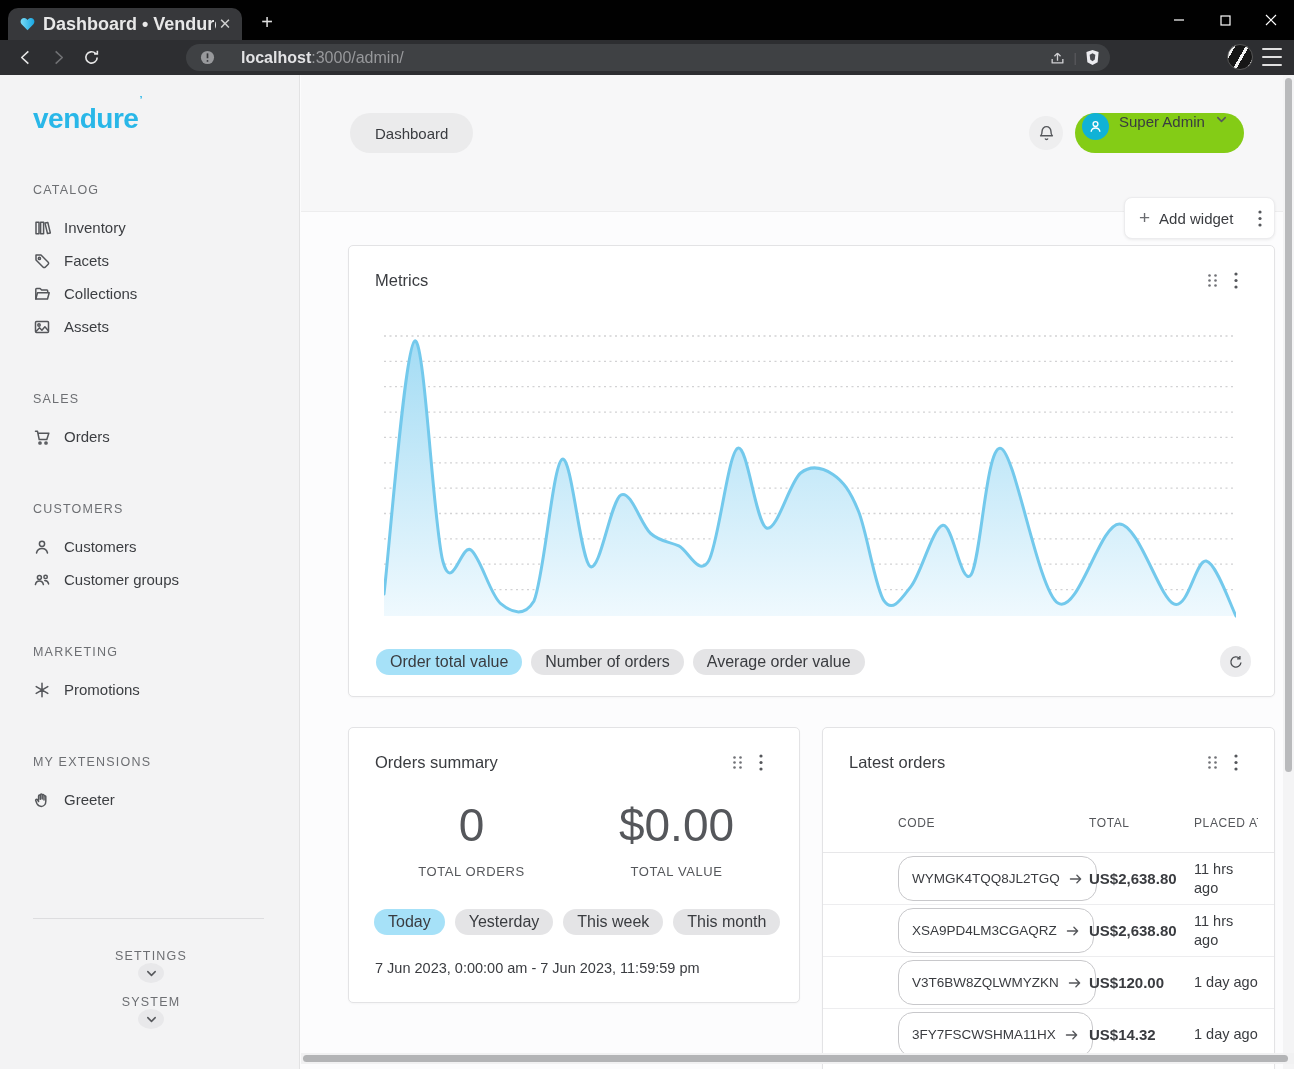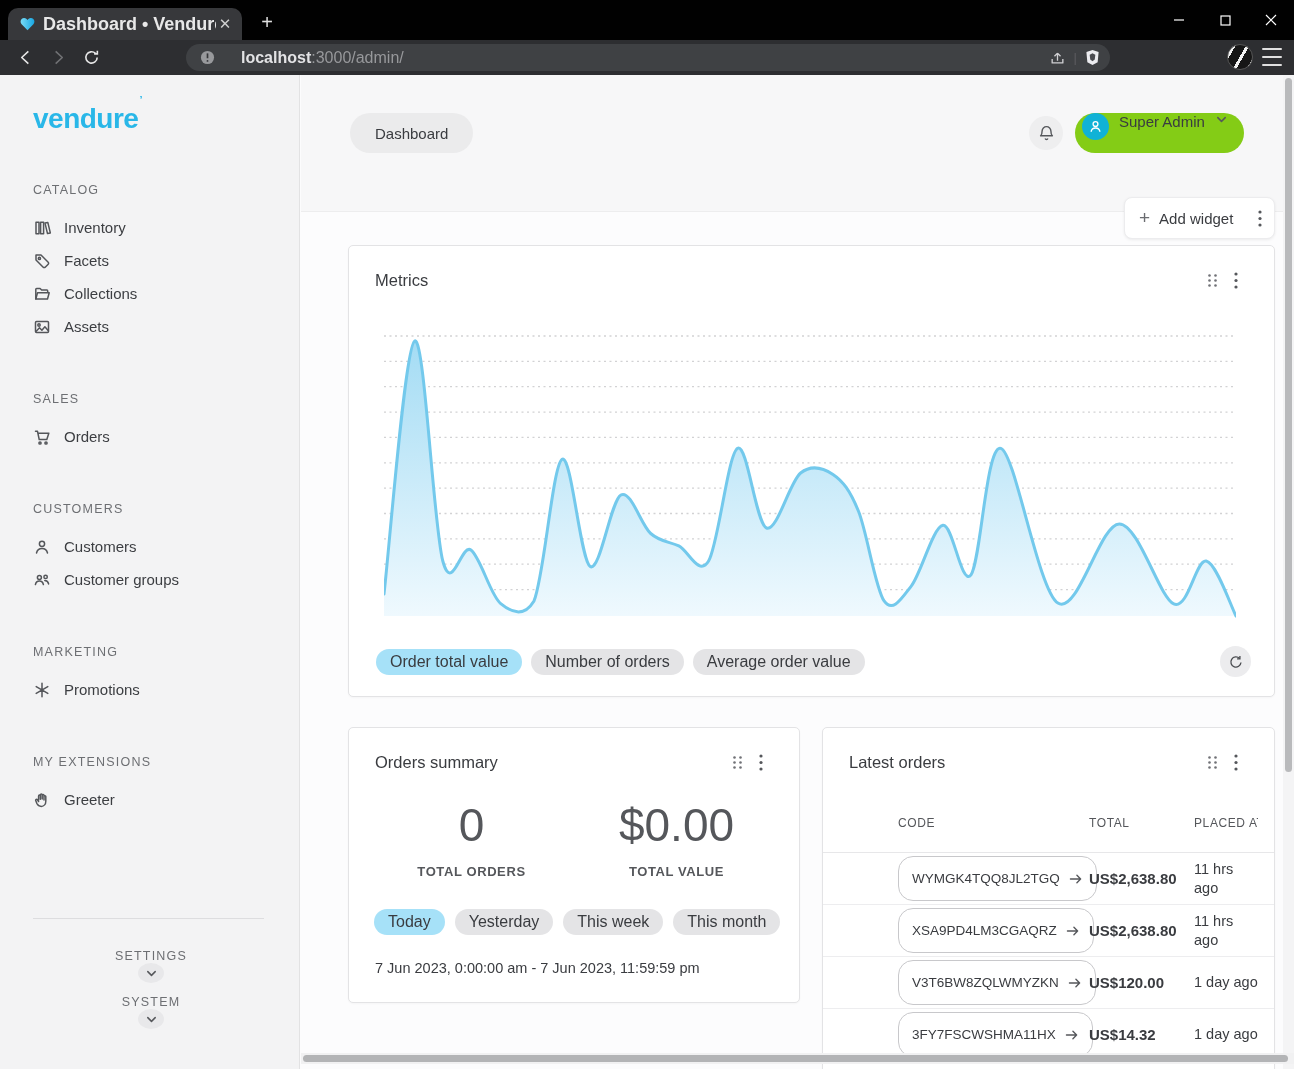--- a/index.html
+++ b/index.html
@@ -69,21 +69,21 @@
   .chart-wrap { position:absolute; left:35px; top:85px; width:852px; height:290px; }
   .chip-row { position:absolute; left:27px; top:403px; display:flex; gap:9px; }
   .chip { height:26px; padding:0 14px; border-radius:13px; background:#e4e4e6; font-size:16px; color:#3a3c40; display:flex; align-items:center; border:none; font-family:inherit; cursor:pointer; white-space:nowrap; }
   .chip.active { background:#a6e1f8; }
   .refresh-btn { position:absolute; left:871px; top:400px; width:31px; height:31px; border-radius:50%; background:#ececee; display:flex; align-items:center; justify-content:center; cursor:pointer; }
 
   .summary-card { left:47px; top:542px; width:452px; height:276px; }
   .stats-row { position:absolute; top:70px; left:20px; right:20px; display:flex; }
   .stat { flex:1; text-align:center; }
   .stat-value { font-size:46px; color:#55575b; }
-  .stat-label { font-size:13px; color:#55575b; letter-spacing:0.6px; margin-top:12px;font-weight:bold; }
+  .stat-label { font-size:13px; color:#55575b; letter-spacing:0.6px; margin-top:12px; }
   .summary-chips { position:absolute; left:25px; top:181px; display:flex; gap:10px; }
   .date-range { position:absolute; left:26px; top:232px; font-size:14.5px; color:#3a3c40; }
 
   .orders-card { left:521px; top:542px; width:453px; height:525px; overflow:hidden; }
   .otable { position:absolute; left:0; top:88px; width:100%; }
   .otable .hrow { display:flex; padding-left:75px; height:37px; align-items:flex-start; border-bottom:1px solid #e7e7e9; }
   .otable .th { font-size:12px; color:#55575b; letter-spacing:0.6px; overflow:hidden; white-space:nowrap; }
   .otable .row { display:flex; align-items:center; padding-left:75px; height:52px; border-bottom:1px solid #ededef; }
   .col-code { width:191px; }
   .col-total { width:105px; }

